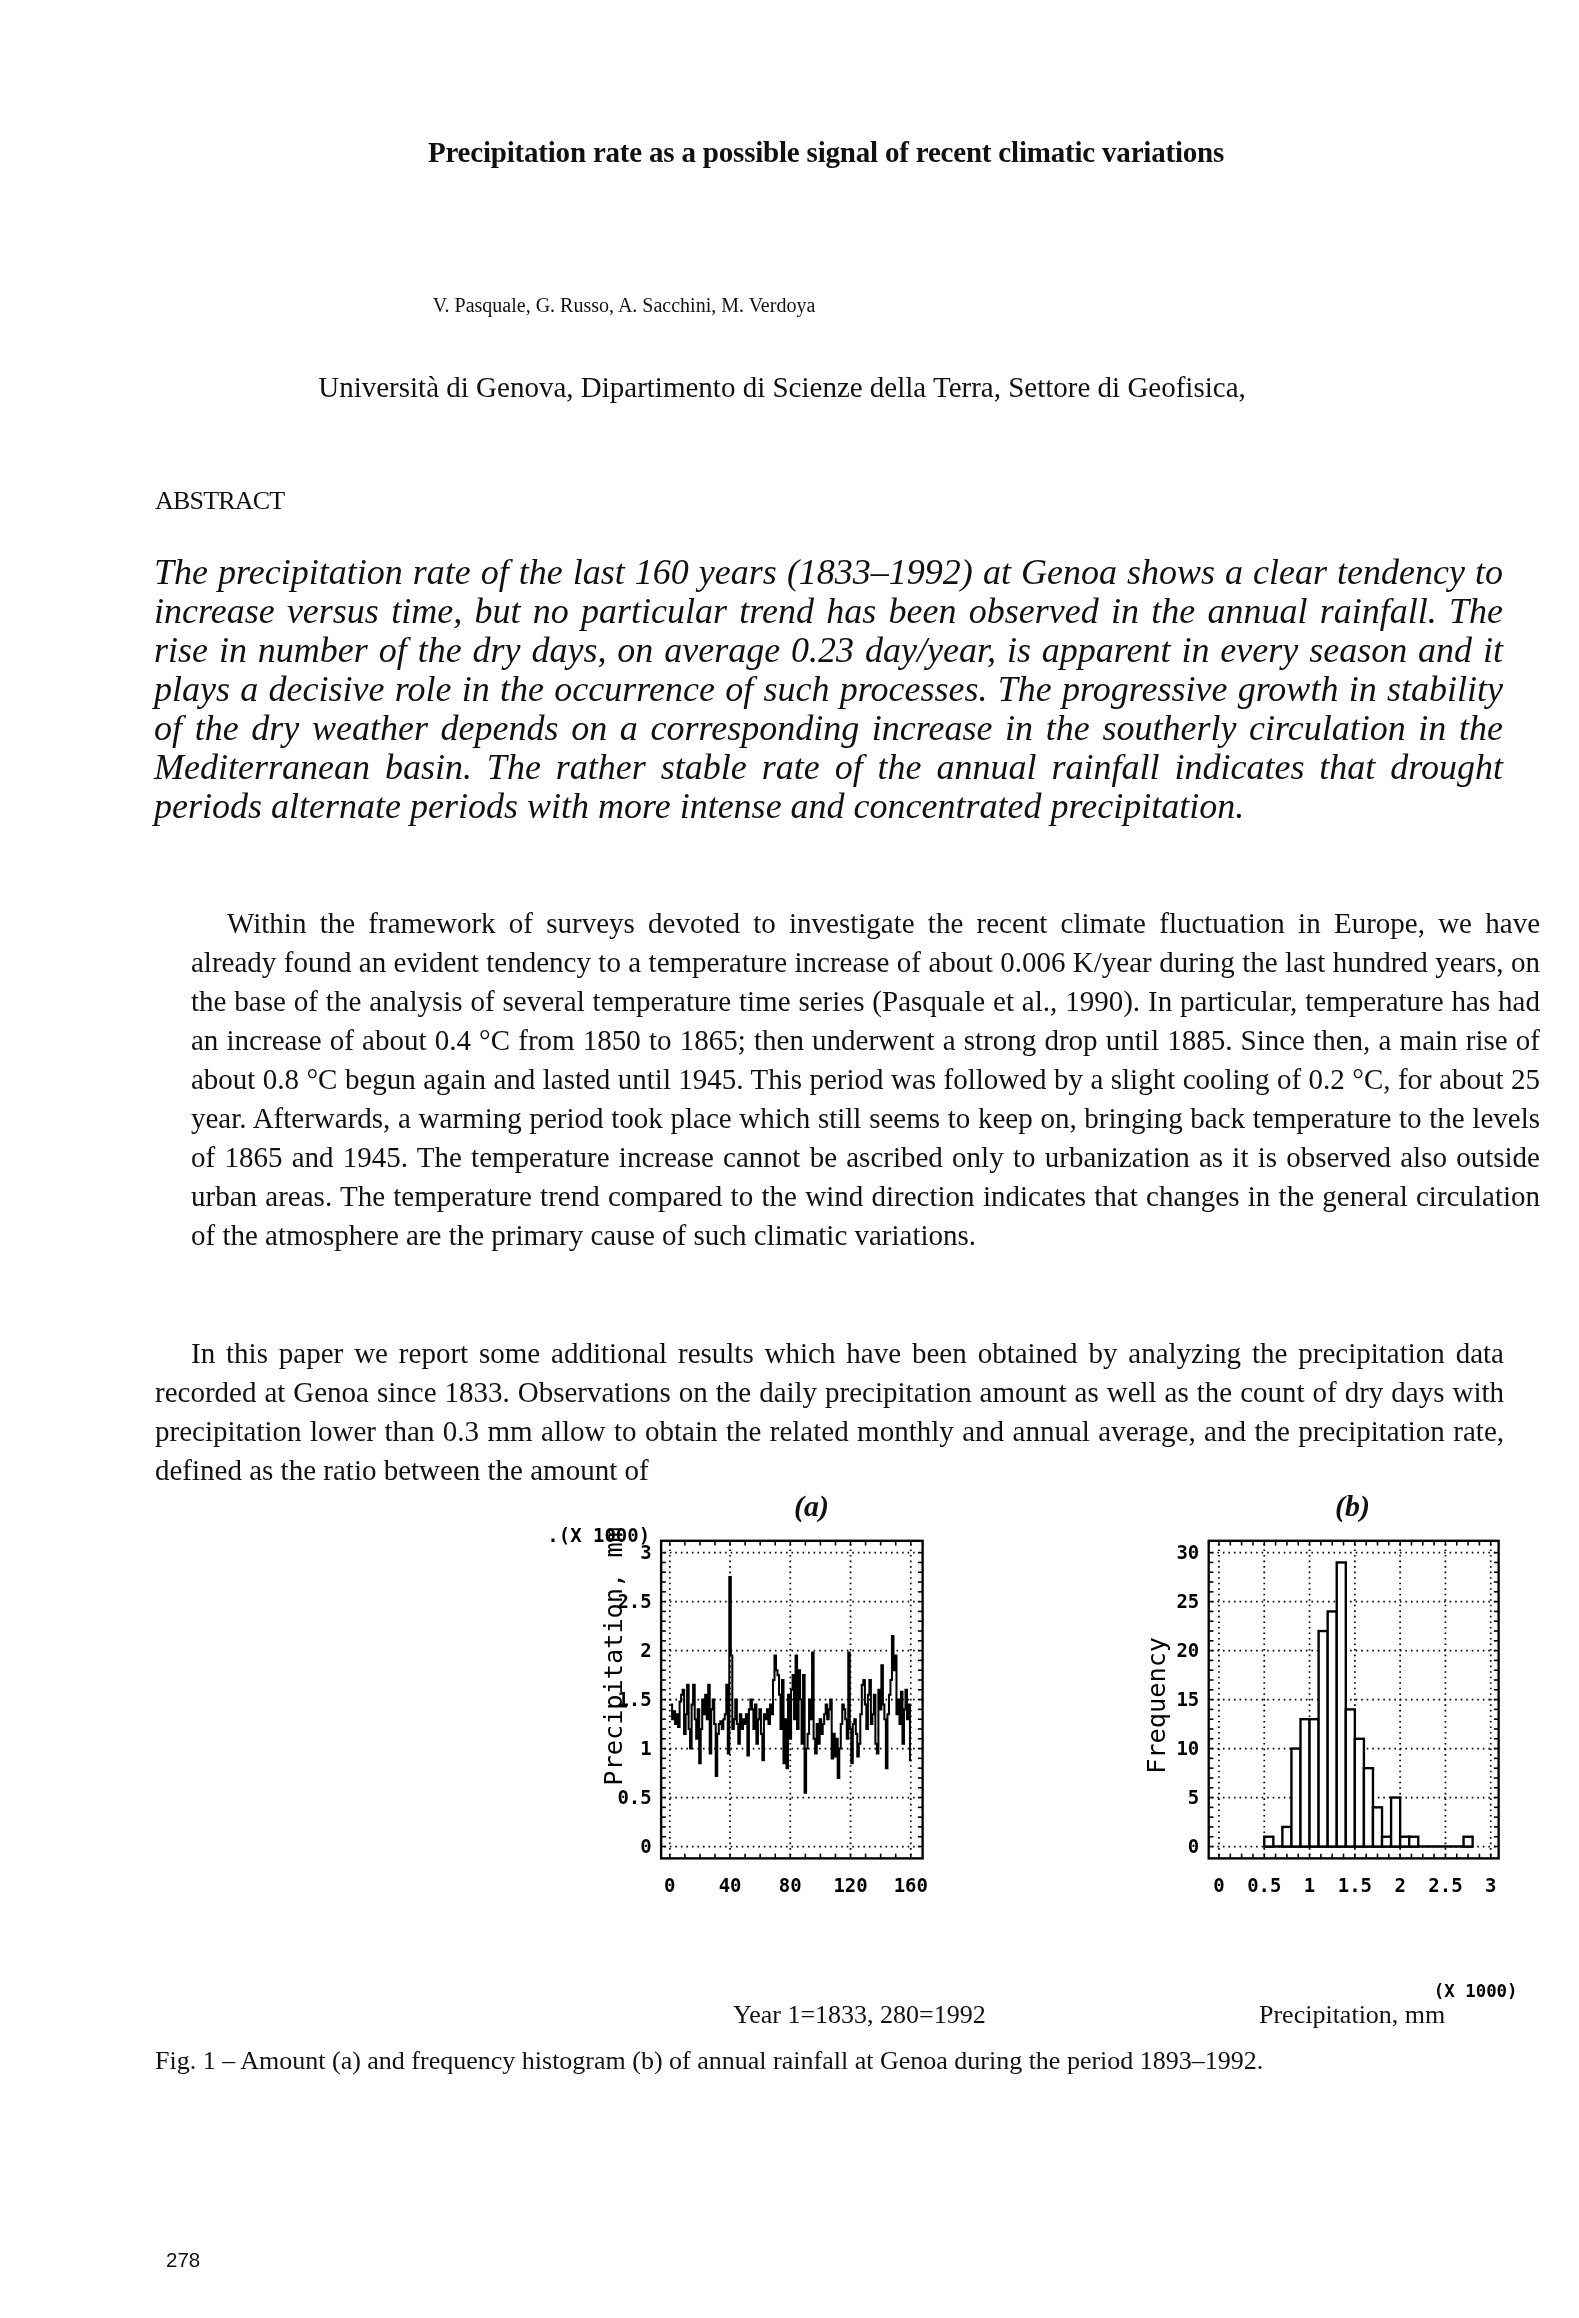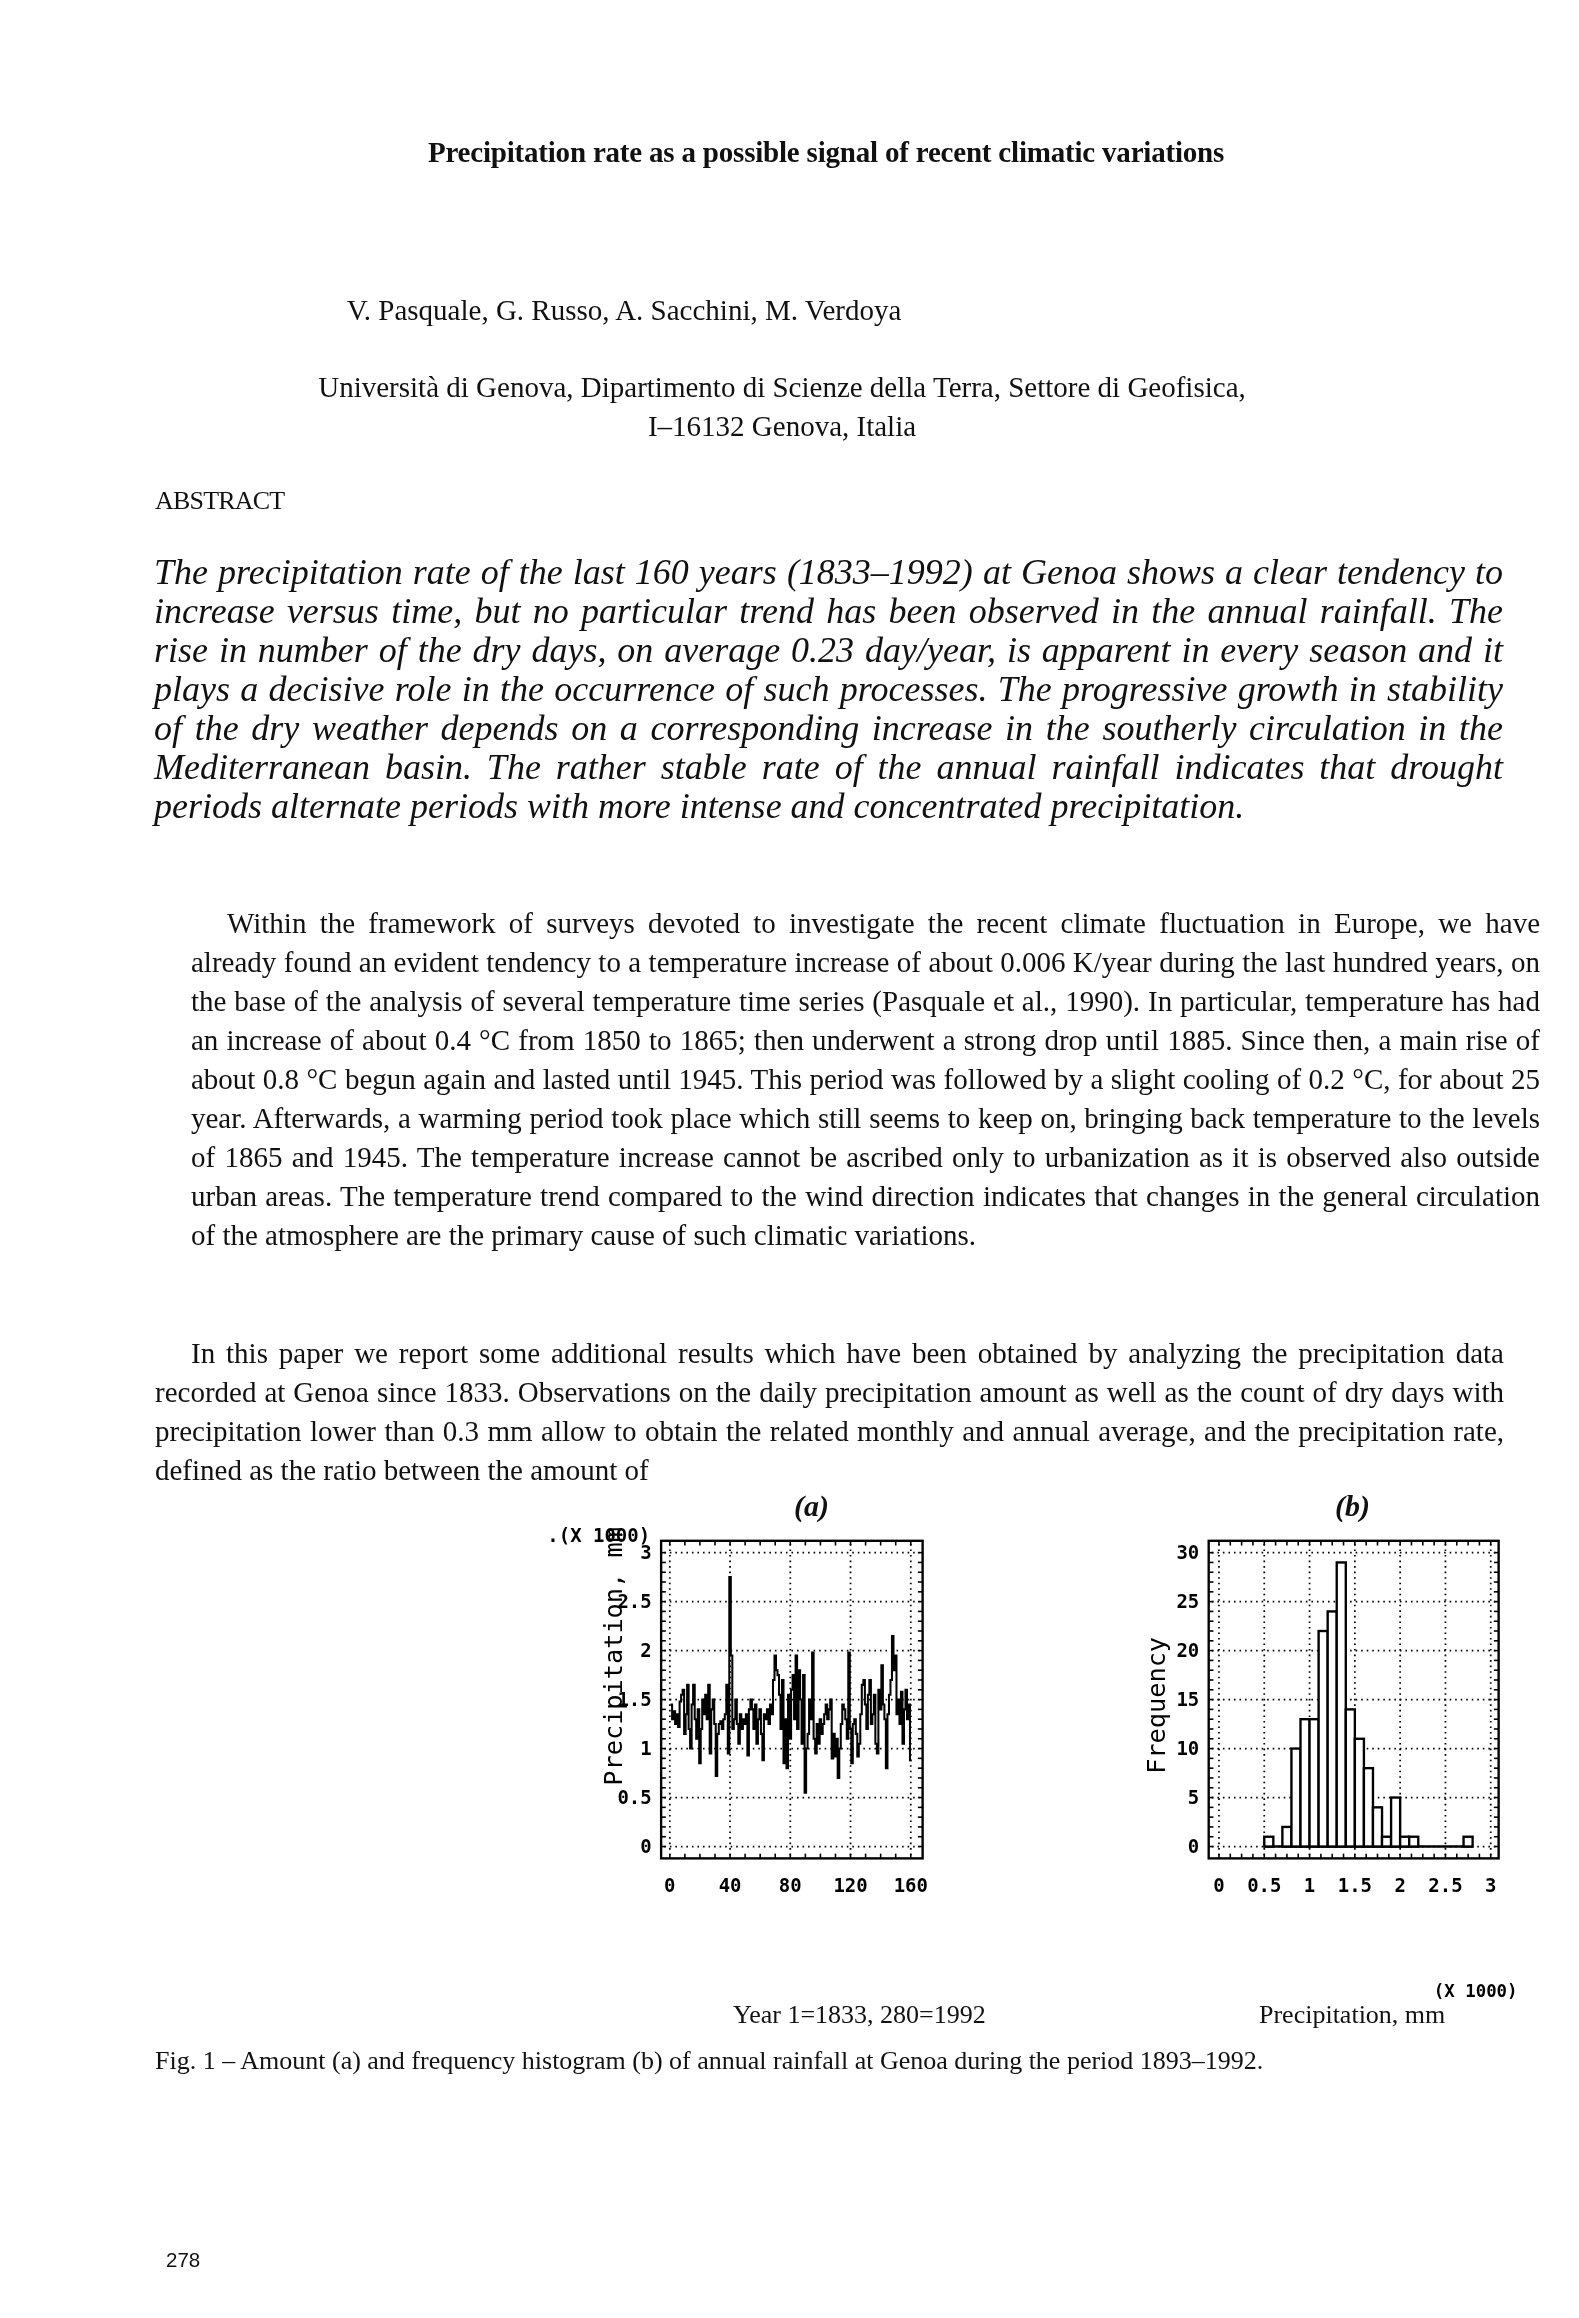--- a/index.html
+++ b/index.html
@@ -1,40 +1,39 @@
 <!DOCTYPE html>
 <html style="font-size:12.6px"><head>
 <meta charset="utf-8">
 <style>
   html, body { margin: 0; padding: 0; background: #ffffff; }
   body { width: 1580px; height: 2319px; position: relative; overflow: hidden; color: #111; font-family: "Liberation Serif", "DejaVu Serif", serif; }
   .abs { position: absolute; }
   .title { left: 0; width: 1580px; top: 136px; text-align: center; font-weight: bold; font-size: 29px; letter-spacing: -0.2px; padding-left: 36px; }
-  .authors { left: 0; width: 1248px; top: 294px; text-align: center; font-size: 29px; }
+  .authors { left: 0; width: 1248px; top: 294px; text-align: center; font-size: 20px; }
   .affil { left: 0; width: 1564px; top: 368px; text-align: center; font-size: 29px; line-height: 39px; }
   .abstract-head { left: 155px; top: 486px; font-size: 26px; letter-spacing: -0.8px; }
   .abstract-body { left: 154px; top: 553px; width: 1349px; font-size: 36px; font-style: italic; line-height: 39px; text-align: justify; }
   .body-text { left: 155px; width: 1349px; font-size: 29px; line-height: 39px; text-align: justify; }
   .p1 { top: 904px; margin-left: 36px; }
   .p2 { top: 1334px; }
   .indent { text-indent: 36px; }
   .panel-label { font-style: italic; font-weight: bold; font-size: 30px; }
   .xcap { font-size: 26px; }
   .caption { left: 155px; top: 2046px; font-size: 26px; }
   .page-num { left: 166px; top: 2216px; font-family: "Liberation Sans", "DejaVu Sans", sans-serif; font-size: 20.5px; margin-top: 32px; }
   svg text { font-family: "DejaVu Sans Mono", "Liberation Mono", monospace; font-weight: bold; }
 </style>
 </head>
 <body>
 
 <div class="abs title">Precipitation rate as a possible signal of recent climatic variations</div>
 <div class="abs authors">V. Pasquale, G. Russo, A. Sacchini, M. Verdoya</div>
 <div class="abs affil">
   <div>Università di Genova, Dipartimento di Scienze della Terra, Settore di Geofisica,</div>
-  <div>I–16132 Genova, Italia</div>
 </div>
 <div class="abs abstract-head">ABSTRACT</div>
 <div class="abs abstract-body">The precipitation rate of the last 160 years (1833–1992) at Genoa shows a clear tendency to increase versus time, but no particular trend has been observed in the annual rainfall. The rise in number of the dry days, on average 0.23 day/year, is apparent in every season and it plays a decisive role in the occurrence of such processes. The progressive growth in stability of the dry weather depends on a corresponding increase in the southerly circulation in the Mediterranean basin. The rather stable rate of the annual rainfall indicates that drought periods alternate periods with more intense and concentrated precipitation.</div>
 
 <div class="abs body-text p1 indent">Within the framework of surveys devoted to investigate the recent climate fluctuation in Europe, we have already found an evident tendency to a temperature increase of about 0.006 K/year during the last hundred years, on the base of the analysis of several temperature time series (Pasquale et al., 1990). In particular, temperature has had an increase of about 0.4 °C from 1850 to 1865; then underwent a strong drop until 1885. Since then, a main rise of about 0.8 °C begun again and lasted until 1945. This period was followed by a slight cooling of 0.2 °C, for about 25 year. Afterwards, a warming period took place which still seems to keep on, bringing back temperature to the levels of 1865 and 1945. The temperature increase cannot be ascribed only to urbanization as it is observed also outside urban areas. The temperature trend compared to the wind direction indicates that changes in the general circulation of the atmosphere are the primary cause of such climatic variations.</div>
 <div class="abs body-text p2 indent">In this paper we report some additional results which have been obtained by analyzing the precipitation data recorded at Genoa since 1833. Observations on the daily precipitation amount as well as the count of dry days with precipitation lower than 0.3  mm allow to obtain the related monthly and annual average, and the precipitation rate, defined as the ratio between the amount of</div>
 
 <div class="abs panel-label" style="left:794px; top:1489px;">(a)</div>
 <div class="abs panel-label" style="left:1335px; top:1489px;">(b)</div>
 

